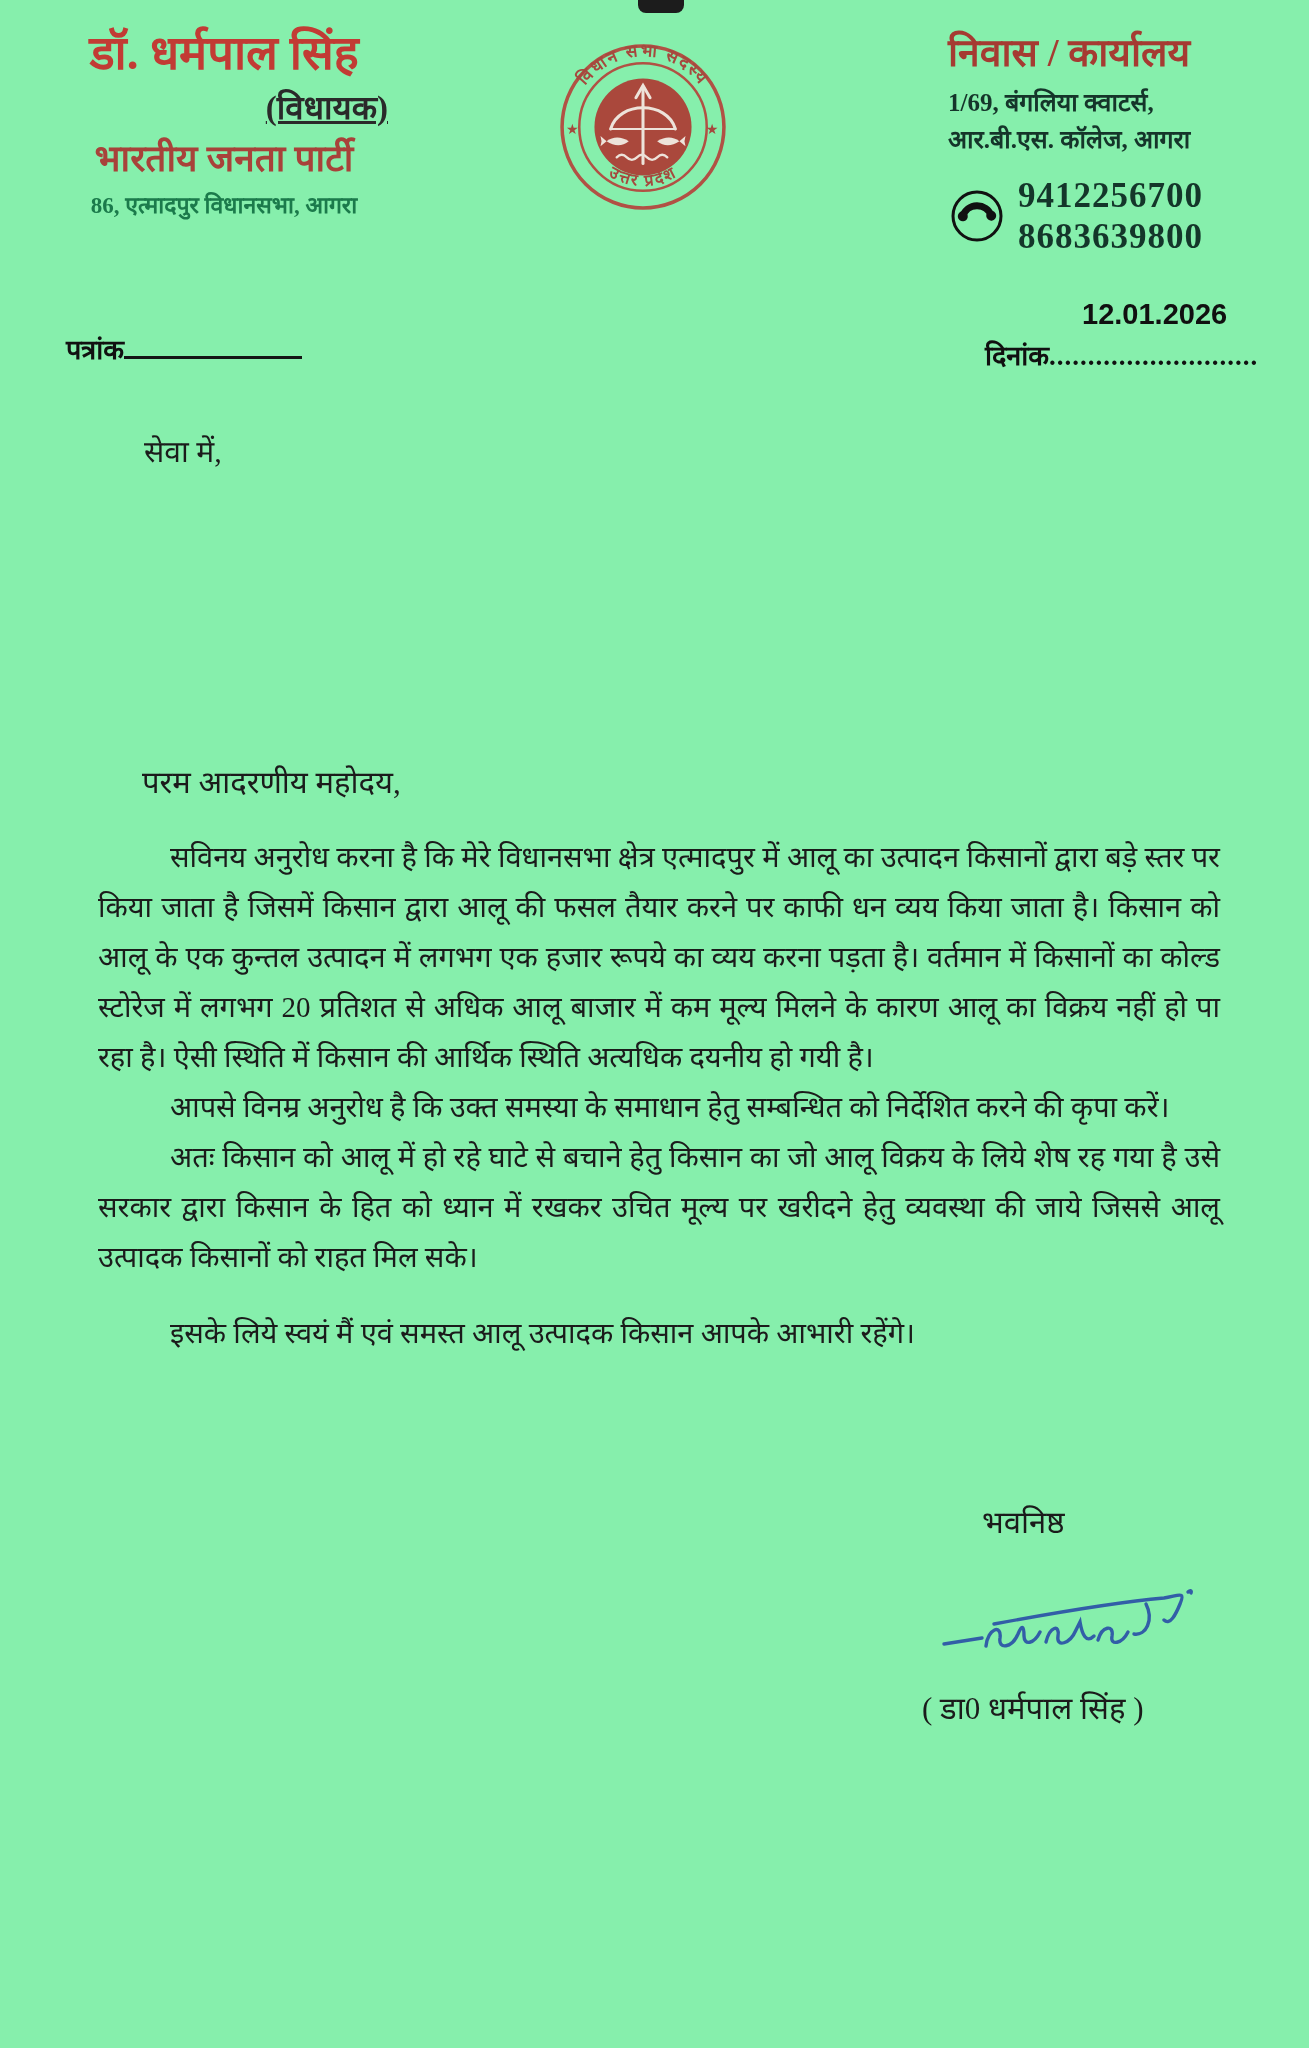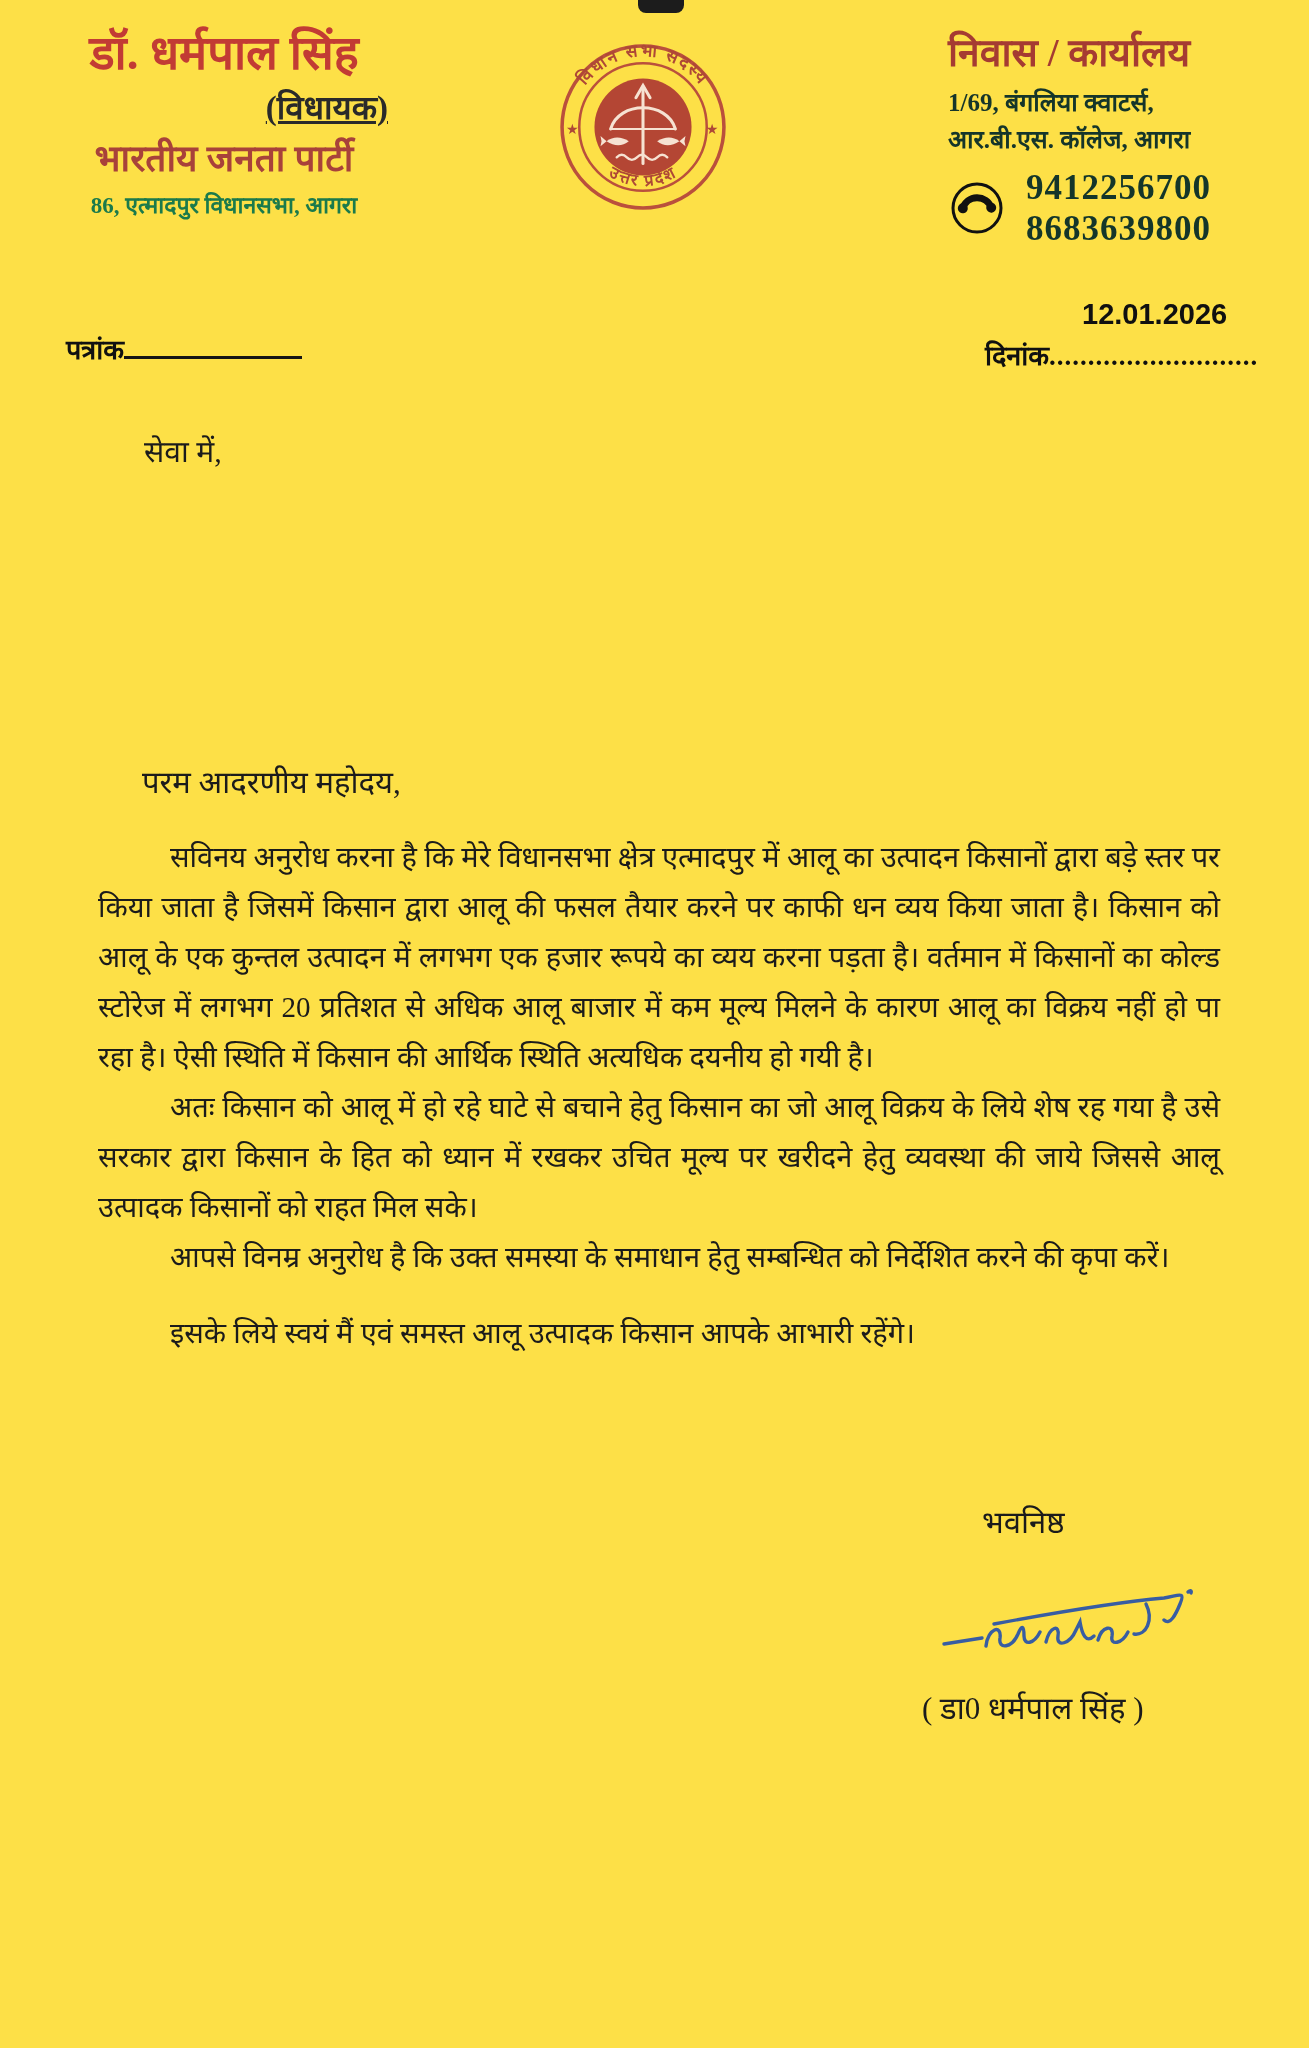--- a/index.html
+++ b/index.html
@@ -1,35 +1,35 @@
 <!DOCTYPE html>
 <html><head>
 <meta charset="utf-8">
 <style>
   html,body{margin:0;padding:0;background:#e8e8e6;}
   .page{
     position:relative;
     width:1309px;height:2048px;
     margin:0 auto;
-    background:#fde047;
+    background:#86efac;
     overflow:hidden;
     font-family:"Liberation Serif","DejaVu Serif",serif;
     color:#1b1b1b;
   }
   
   .lh-left{position:absolute;left:50px;top:28px;width:348px;}
   .mla-name{font-size:47px;font-weight:bold;color:#c23b34;text-align:center;line-height:1.1;}
   .mla-title{font-size:33px;font-weight:bold;color:#2a2a2a;text-align:right;padding-right:10px;margin-top:4px;text-decoration:underline;}
   .party-name{font-size:37px;font-weight:bold;color:#a8423a;text-align:center;margin-top:2px;}
   .constituency{font-size:23px;font-weight:bold;color:#1b7a4b;text-align:center;margin-top:6px;filter:blur(.4px);}
   
   .lh-right{position:absolute;left:948px;top:33px;width:310px;}
   .res-heading{font-size:39px;font-weight:bold;color:#a53b32;line-height:1.05;}
   .addr{font-size:25px;font-weight:bold;color:#15352a;line-height:1.5;margin-top:10px;}
-  .phone-row{display:flex;align-items:center;margin-top:8px;gap:8px;}
+  .phone-row{display:flex;align-items:center;margin-top:16px;}
   .phone-icon{width:58px;height:58px;flex:0 0 58px;margin-right:12px;}
   .phone-nums{font-size:35px;font-weight:bold;color:#14362a;line-height:1.18;letter-spacing:1px;}
   
   .seal{position:absolute;left:556px;top:40px;width:174px;height:174px;opacity:.92;}
   
   .ref-line{position:absolute;left:66px;top:330px;font-size:27px;font-weight:bold;color:#111;filter:blur(.5px);}
   .ref-underline{display:inline-block;width:178px;border-bottom:3px solid #151515;vertical-align:baseline;}
   .date-value{position:absolute;left:1082px;top:298px;font-size:29px;font-weight:bold;color:#101010;font-family:"Liberation Sans","DejaVu Sans",sans-serif;}
   .date-line{position:absolute;left:985px;top:336px;font-size:27px;font-weight:bold;color:#101010;}
   .date-dots{letter-spacing:1px;}
@@ -126,22 +126,22 @@
     <span>दिनांक</span><span class="date-dots">...........................</span>
   </div>
 
   <div class="to-label">सेवा में,</div>
 
 
   <div class="greeting">परम आदरणीय महोदय,</div>
 
   <div class="letter-text">
     <p>सविनय अनुरोध करना है कि मेरे विधानसभा क्षेत्र एत्मादपुर में आलू का उत्पादन किसानों द्वारा बड़े स्तर पर किया जाता है जिसमें किसान द्वारा आलू की फसल तैयार करने पर काफी धन व्यय किया जाता है। किसान को आलू के एक कुन्तल उत्पादन में लगभग एक हजार रूपये का व्यय करना पड़ता है। वर्तमान में किसानों का कोल्ड स्टोरेज में लगभग 20 प्रतिशत से अधिक आलू बाजार में कम मूल्य मिलने के कारण आलू का विक्रय नहीं हो पा रहा है। ऐसी स्थिति में किसान की आर्थिक स्थिति अत्यधिक दयनीय हो गयी है।</p>
+    <p>आपसे विनम्र अनुरोध है कि उक्त समस्या के समाधान हेतु सम्बन्धित को निर्देशित करने की कृपा करें।</p>
     <p>अतः किसान को आलू में हो रहे घाटे से बचाने हेतु किसान का जो आलू विक्रय के लिये शेष रह गया है उसे सरकार द्वारा किसान के हित को ध्यान में रखकर उचित मूल्य पर खरीदने हेतु व्यवस्था की जाये जिससे आलू उत्पादक किसानों को राहत मिल सके।</p>
-    <p>आपसे विनम्र अनुरोध है कि उक्त समस्या के समाधान हेतु सम्बन्धित को निर्देशित करने की कृपा करें।</p>
     <p class="gap">इसके लिये स्वयं मैं एवं समस्त आलू उत्पादक किसान आपके आभारी रहेंगे।</p>
   </div>
 
   <div class="regards">भवनिष्ठ</div>
 
   <svg class="signature" viewBox="0 0 272 118">
     <g fill="none" stroke="#2e57a7" stroke-width="3.4" stroke-linecap="round" opacity="0.95">
       <path d="M6,62 L44,56"></path>
       <path d="M48,64 C50,46 64,42 62,56 C60,68 74,66 80,52 C84,42 86,44 86,54 C86,64 96,62 102,50"></path>
       <path d="M108,60 C112,44 122,42 120,54 C118,66 132,62 138,48 L142,40 C144,52 148,62 156,54"></path>

